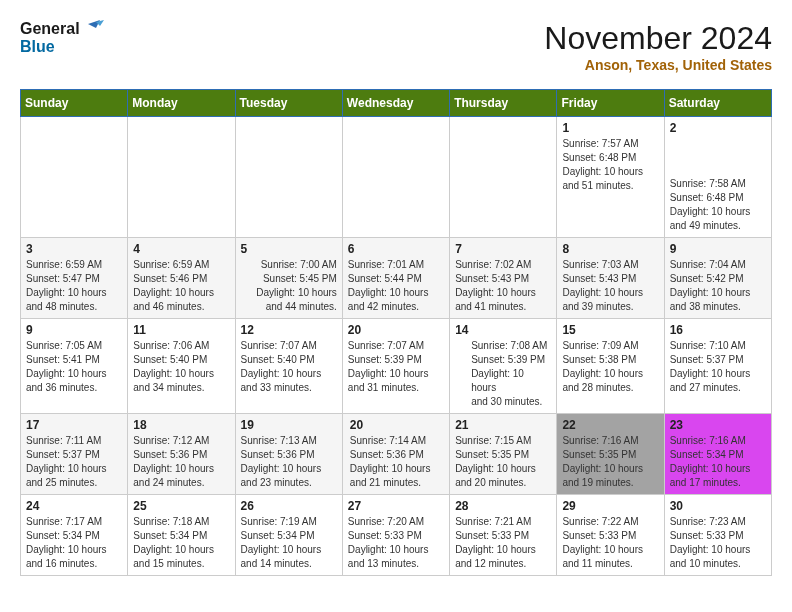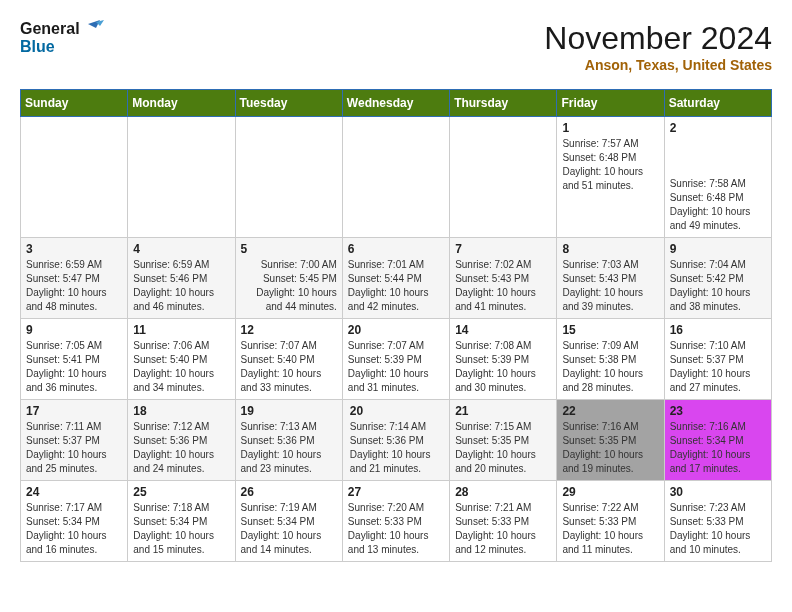--- a/index.html
+++ b/index.html
@@ -204,21 +204,21 @@
         </td>
         <td>
           <span class="day-num">20</span>
           <div class="day-info" style="white-space: pre-line;">Sunrise: 7:07 AM
 Sunset: 5:39 PM
 Daylight: 10 hours
 and 31 minutes.</div>
         </td>
         <td>
           <span class="day-num">14</span>
-          <div class="day-info" style="white-space: pre-line;">Sunrise: 7:08 AM
+          <div class="day-info" style="white-space: pre-line; margin-left: 16px;">Sunrise: 7:08 AM
 Sunset: 5:39 PM
 Daylight: 10 hours
 and 30 minutes.</div>
         </td>
         <td>
           <span class="day-num">15</span>
           <div class="day-info" style="white-space: pre-line;">Sunrise: 7:09 AM
 Sunset: 5:38 PM
 Daylight: 10 hours
 and 28 minutes.</div>

